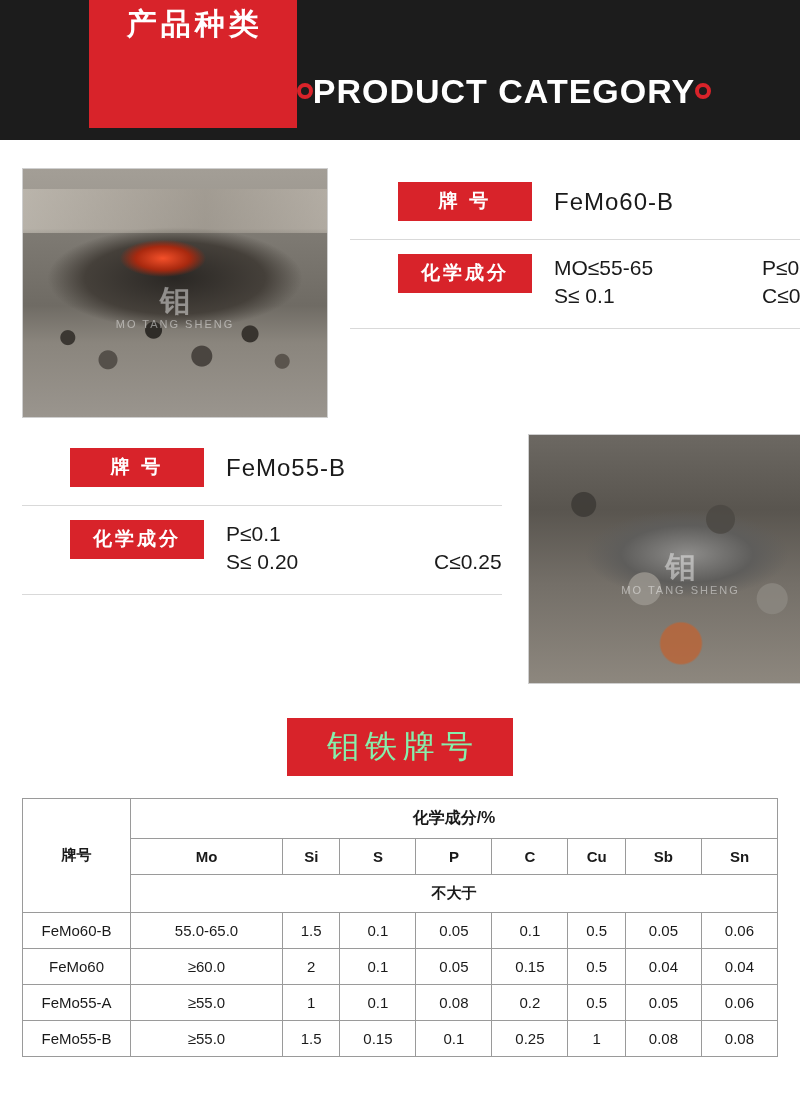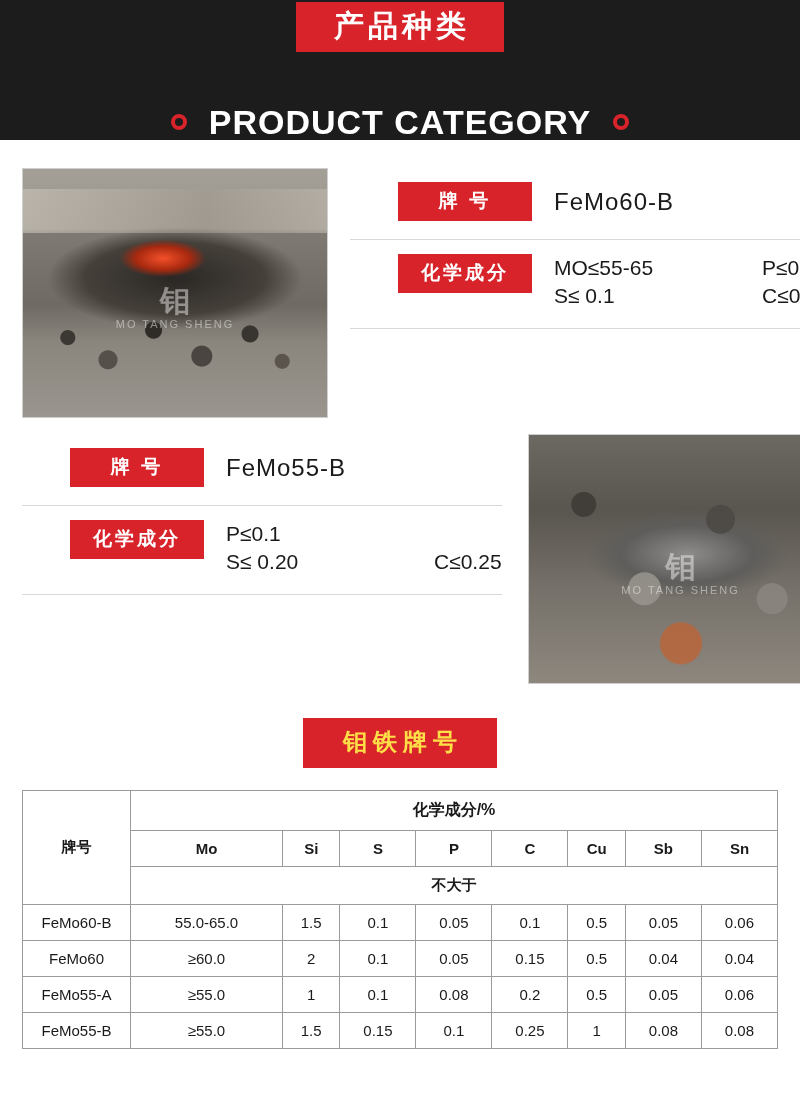--- a/index.html
+++ b/index.html
@@ -9,39 +9,37 @@
     background: #ffffff;
     font-family: "Liberation Sans", sans-serif;
   }
   .page { width: 800px; position: relative; }
 
   
   .header {
     background: #1c1c1c;
     height: 140px;
     display: flex;
-    flex-direction: column;
-    align-items: center;
+    flex-direction: row;
     justify-content: center;
     position: relative;
   }
   .header-cn-box {
     background: #d8232a;
     color: #ffffff;
     font-size: 30px;
     font-weight: bold;
     letter-spacing: 4px;
     padding: 9px 34px 11px 38px;
     line-height: 1;
     margin-bottom: 12px;
   }
   .header-en-row {
     display: flex;
     align-items: center;
-    gap: 22px;
     margin-top: 41px;
   }
   .ring {
     width: 16px; height: 16px;
     border: 4px solid #d8232a;
     border-radius: 50%;
   }
   .header-en {
     color: #ffffff;
     font-size: 34px;
@@ -168,23 +166,23 @@
   .spec-block.rev .spec-table { padding-right: 4px; }
 
   
   .mid-title-wrap {
     display: flex;
     justify-content: center;
     margin: 34px 0 22px 0;
   }
   .mid-title {
     background: #d8232a;
-    color: #fde047;
-    font-size: 24px;
-    font-weight: bold;
+    color: #86efac;
+    font-size: 32px;
+    font-weight: normal;
     letter-spacing: 6px;
     padding: 12px 34px 14px 40px;
     line-height: 1;
   }
 
   
   .grade-table-wrap { padding: 0 22px 24px 22px; }
   table.grade {
     width: 100%;
     border-collapse: collapse;

